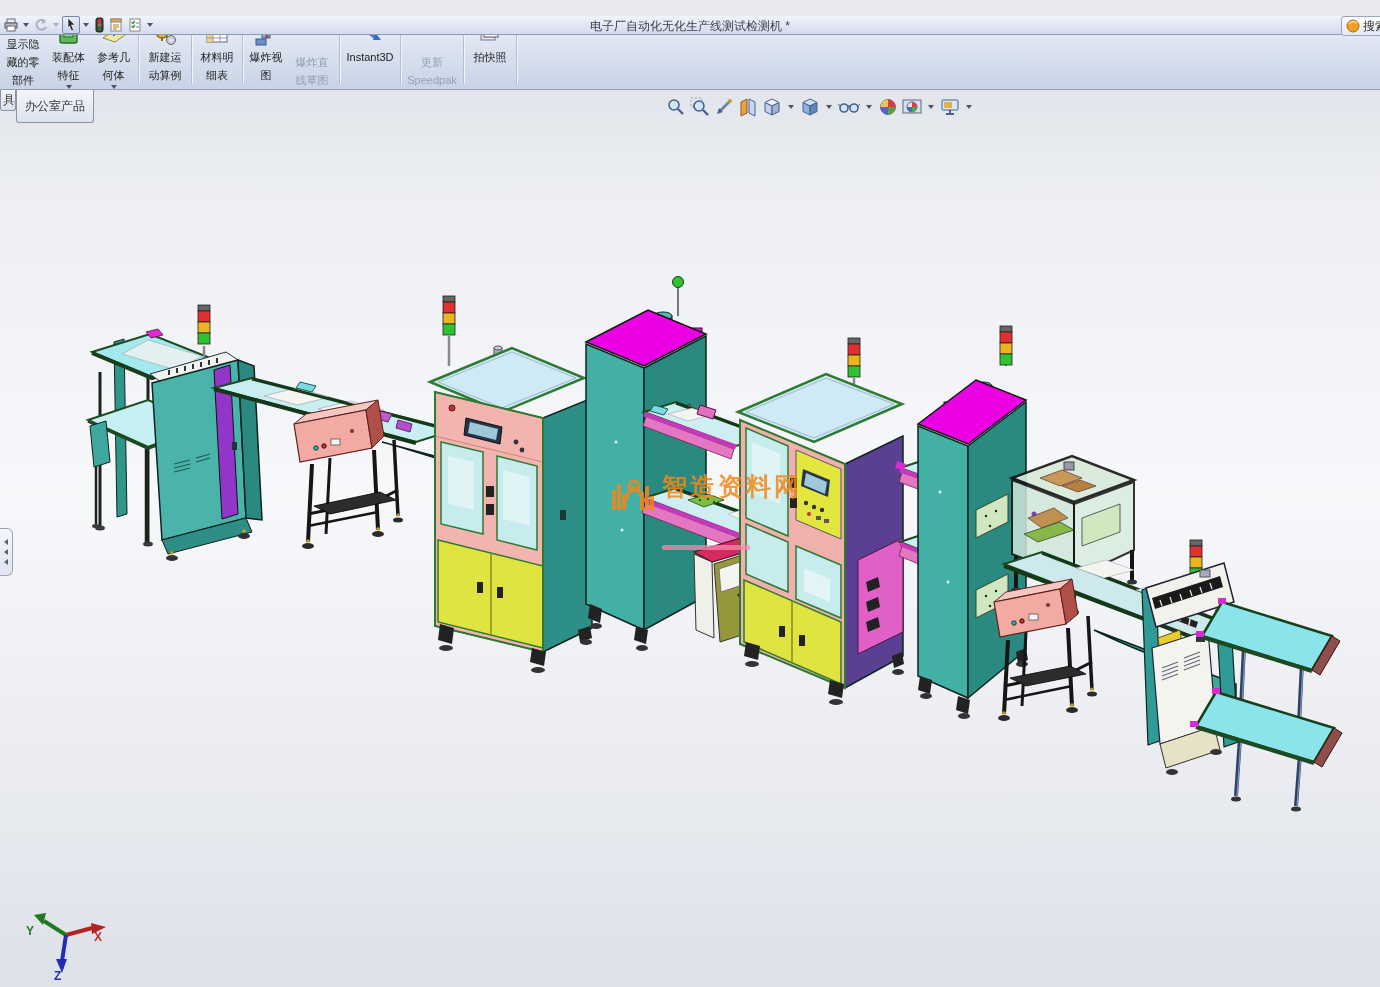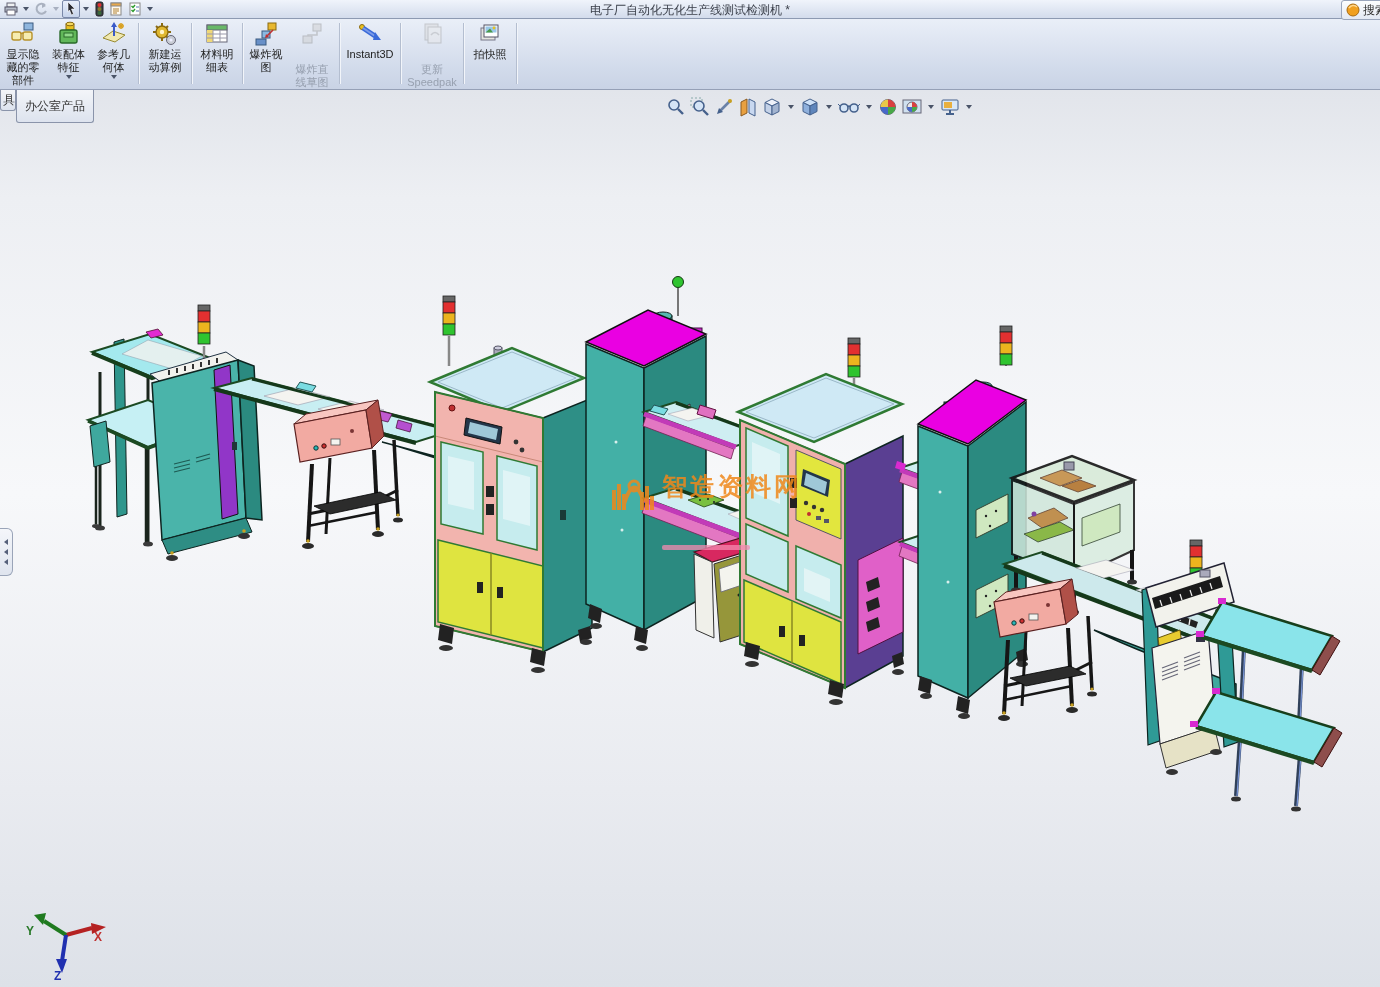--- a/index.html
+++ b/index.html
@@ -1,28 +1,28 @@
 <!DOCTYPE html>
 <html><head>
 <meta charset="utf-8">
 <style>
   html,body{margin:0;padding:0;}
   body{width:1380px;height:987px;overflow:hidden;font-family:"Liberation Sans","DejaVu Sans",sans-serif;background:#e8eaef;position:relative;}
   
-  .titlebar{position:absolute;top:0;left:0;right:0;height:18px;background:linear-gradient(#f0f4fb,#d3dcec);border-bottom:1px solid #8d9ab2;z-index:30;}
+  .titlebar{position:absolute;top:16px;left:0;right:0;height:18px;background:linear-gradient(#f0f4fb,#d3dcec);border-bottom:1px solid #8d9ab2;z-index:30;}
   .qt{position:absolute;left:2px;top:0;height:18px;display:flex;align-items:center;gap:1px;}
   .qtbtn{height:16px;display:flex;align-items:center;padding:0 1px;}
   .qtbtn.pressed{border:1px solid #7a88a8;background:linear-gradient(#e8eefa,#c6d3ea);border-radius:2px;}
   .caret{width:0;height:0;border-left:3px solid transparent;border-right:3px solid transparent;border-top:4px solid #4a5468;margin:0 2px;}
   .caret.dis{border-top-color:#a8b0c0;}
   .wtitle{position:absolute;left:0;right:0;top:2px;text-align:center;font-size:12px;color:#3a3f4a;pointer-events:none;}
   .search{position:absolute;right:-12px;top:0;height:18px;display:flex;align-items:center;gap:3px;font-size:12px;color:#333;background:linear-gradient(#fdfefe,#e3e9f4);border:1px solid #9aa6bc;border-radius:3px 0 0 3px;padding:0 4px;}
   
   .ribbon{position:absolute;top:18px;left:0;right:0;height:71px;background:linear-gradient(#eaeff8,#d2dbeb 70%,#c9d3e5);border-bottom:1px solid #95a0b6;display:flex;align-items:stretch;z-index:25;}
-  .rbtn{display:flex;flex-direction:column;align-items:center;padding-top:3px;font-size:11px;line-height:13px;color:#222;text-align:center;}
+  .rbtn{display:flex;flex-direction:column;align-items:center;padding-top:3px;font-size:11px;line-height:18px;color:#222;text-align:center;}
   .rbtn .lbl{white-space:pre-line;margin-top:1px;}
   .rbtn.disabled{color:#98a1b0;gap:17px;}
   .rbtn.disabled svg{opacity:.45;filter:grayscale(1);}
   .rsep{width:1px;background:#b4bed0;margin:5px 2px;box-shadow:1px 0 0 #f2f5fa;}
   .ddc{width:0;height:0;border-left:3px solid transparent;border-right:3px solid transparent;border-top:4px solid #4a5468;margin-top:1px;}
   
   .tabs{position:absolute;top:90px;left:0;height:21px;display:flex;z-index:24;}
   .tab{background:linear-gradient(#f3f5f9,#dde3ee);border:1px solid #8a94aa;border-top:none;font-size:12px;color:#333;display:flex;align-items:center;padding:16px 8px;border-radius:0 0 3px 3px;}
   .tab.partial{width:10px;padding:0 2px;overflow:hidden;justify-content:flex-start;}
   

